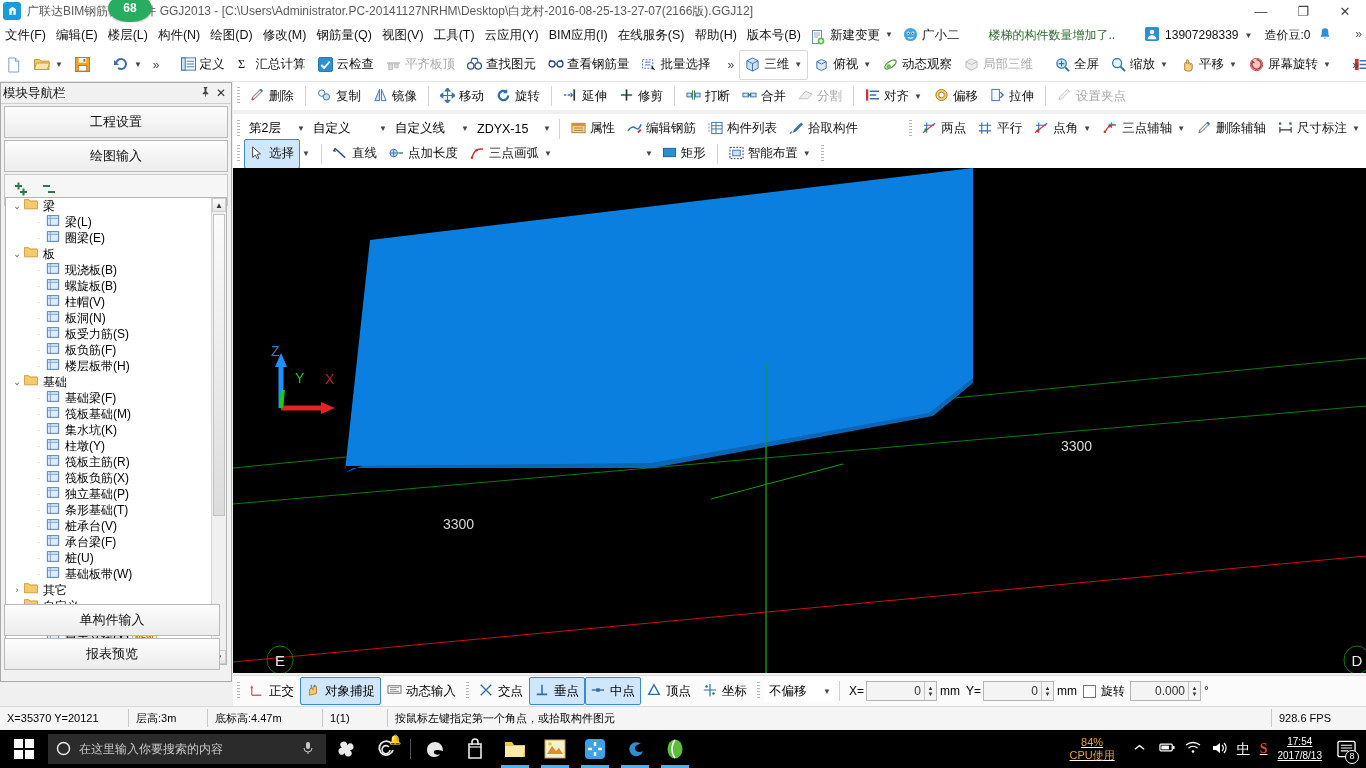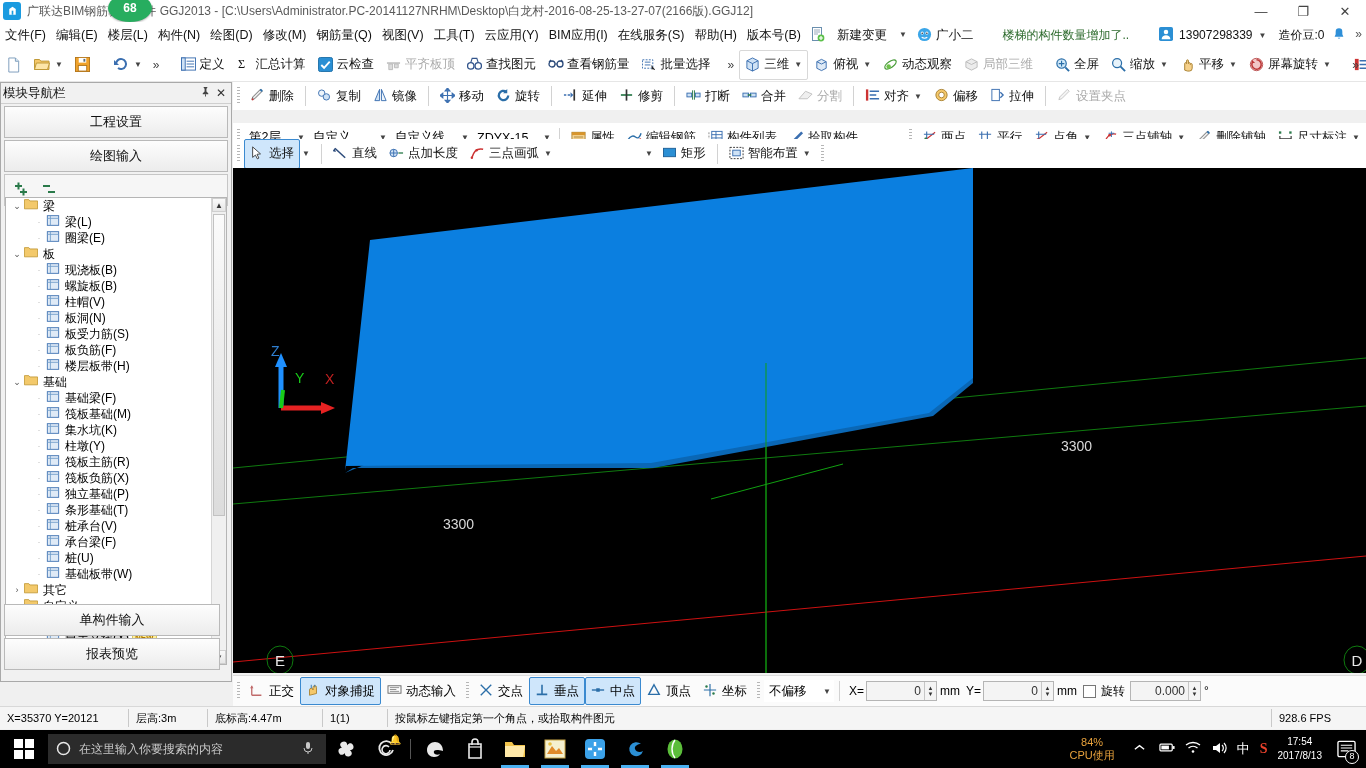--- a/index.html
+++ b/index.html
@@ -101,21 +101,21 @@
   .scell{height:18px;display:flex;align-items:center;padding:0 7px;border-right:1px solid #c9c9c9;}
 
   
   .taskbar{position:absolute;left:0;top:730px;width:1366px;height:38px;background:#000;
            display:flex;align-items:center;}
   .startbtn{width:48px;height:38px;display:flex;align-items:center;justify-content:center;}
   .searchbox{width:262px;height:30px;background:#2b2b2b;display:flex;align-items:center;
              padding:0 8px;color:#c9c9c9;font-size:12px;gap:7px;}
   .tbicon{width:40px;height:38px;display:flex;align-items:center;justify-content:center;position:relative;}
   .tbicon .ul{position:absolute;bottom:0;left:6px;right:6px;height:3px;background:#4ab0f0;}
-  .tray{margin-left:auto;display:flex;align-items:center;gap:10px;padding-right:6px;color:#fff;}
+  .tray{margin-left:auto;display:flex;align-items:center;gap:10px;padding-right:6px;color:#fff;text-decoration:underline;}
   .cpu{color:#e8a23c;font-size:11px;text-align:center;line-height:13px;}
   .clock{color:#fff;font-size:10px;text-align:center;line-height:14px;}
   .notifbtn{width:28px;height:38px;display:flex;align-items:center;justify-content:center;position:relative;}
 </style>
 </head>
 <body>
 
 <div class="app">
 
   <div class="titlebar">
@@ -143,21 +143,21 @@
     <div class="menu-item">修改(M)</div>
     <div class="menu-item">钢筋量(Q)</div>
     <div class="menu-item">视图(V)</div>
     <div class="menu-item">工具(T)</div>
     <div class="menu-item">云应用(Y)</div>
     <div class="menu-item">BIM应用(I)</div>
     <div class="menu-item">在线服务(S)</div>
     <div class="menu-item">帮助(H)</div>
     <div class="menu-item">版本号(B)</div>
 
-    <div class="menu-item" style="display:flex;align-items:center;gap:10px;">
+    <div class="menu-item" style="display:flex;align-items:flex-end;gap:3px;">
       <span class="g">
         <svg width="14" height="15" viewBox="0 0 14 15">
             <rect x="1.5" y="0.5" width="9" height="13" fill="#fff" stroke="#6a8fae"></rect>
             <path d="M3 3h6M3 5h6M3 7h4" stroke="#9ab" stroke-width="1"></path>
             <circle cx="10" cy="11" r="3.4" fill="#5cc14a"></circle>
             <path d="M10 9v4M8 11h4" stroke="#fff" stroke-width="1.2"></path>
           </svg>
       </span>
       <span>新建变更</span>
       <span class="caret">▼</span>
@@ -902,21 +902,21 @@
     <div class="tool dis">
       <span class="g">
           <svg width="15" height="14" viewBox="0 0 16 14">
             <path d="M2 12l3-1 8-8-2-2-8 8z" fill="#f3f3f3" stroke="#c4c4c4"></path>
           </svg>
         </span>
       <span>设置夹点</span>
     </div>
   </div>
 
-  <div class="tbar" style="position:absolute;left:233px;top:123px;width:1133px;height:29px;">
+  <div class="tbar" style="position:absolute;left:233px;top:114px;width:1133px;height:29px;">
     <div class="grip"></div>
     <div class="combo" style="width:56px;">
       <span style="flex:1">第2层</span>
       <span class="caret">▼</span>
     </div>
     <div class="combo" style="width:74px;">
       <span style="flex:1">自定义</span>
       <span class="caret">▼</span>
     </div>
     <div class="combo" style="width:74px;">

